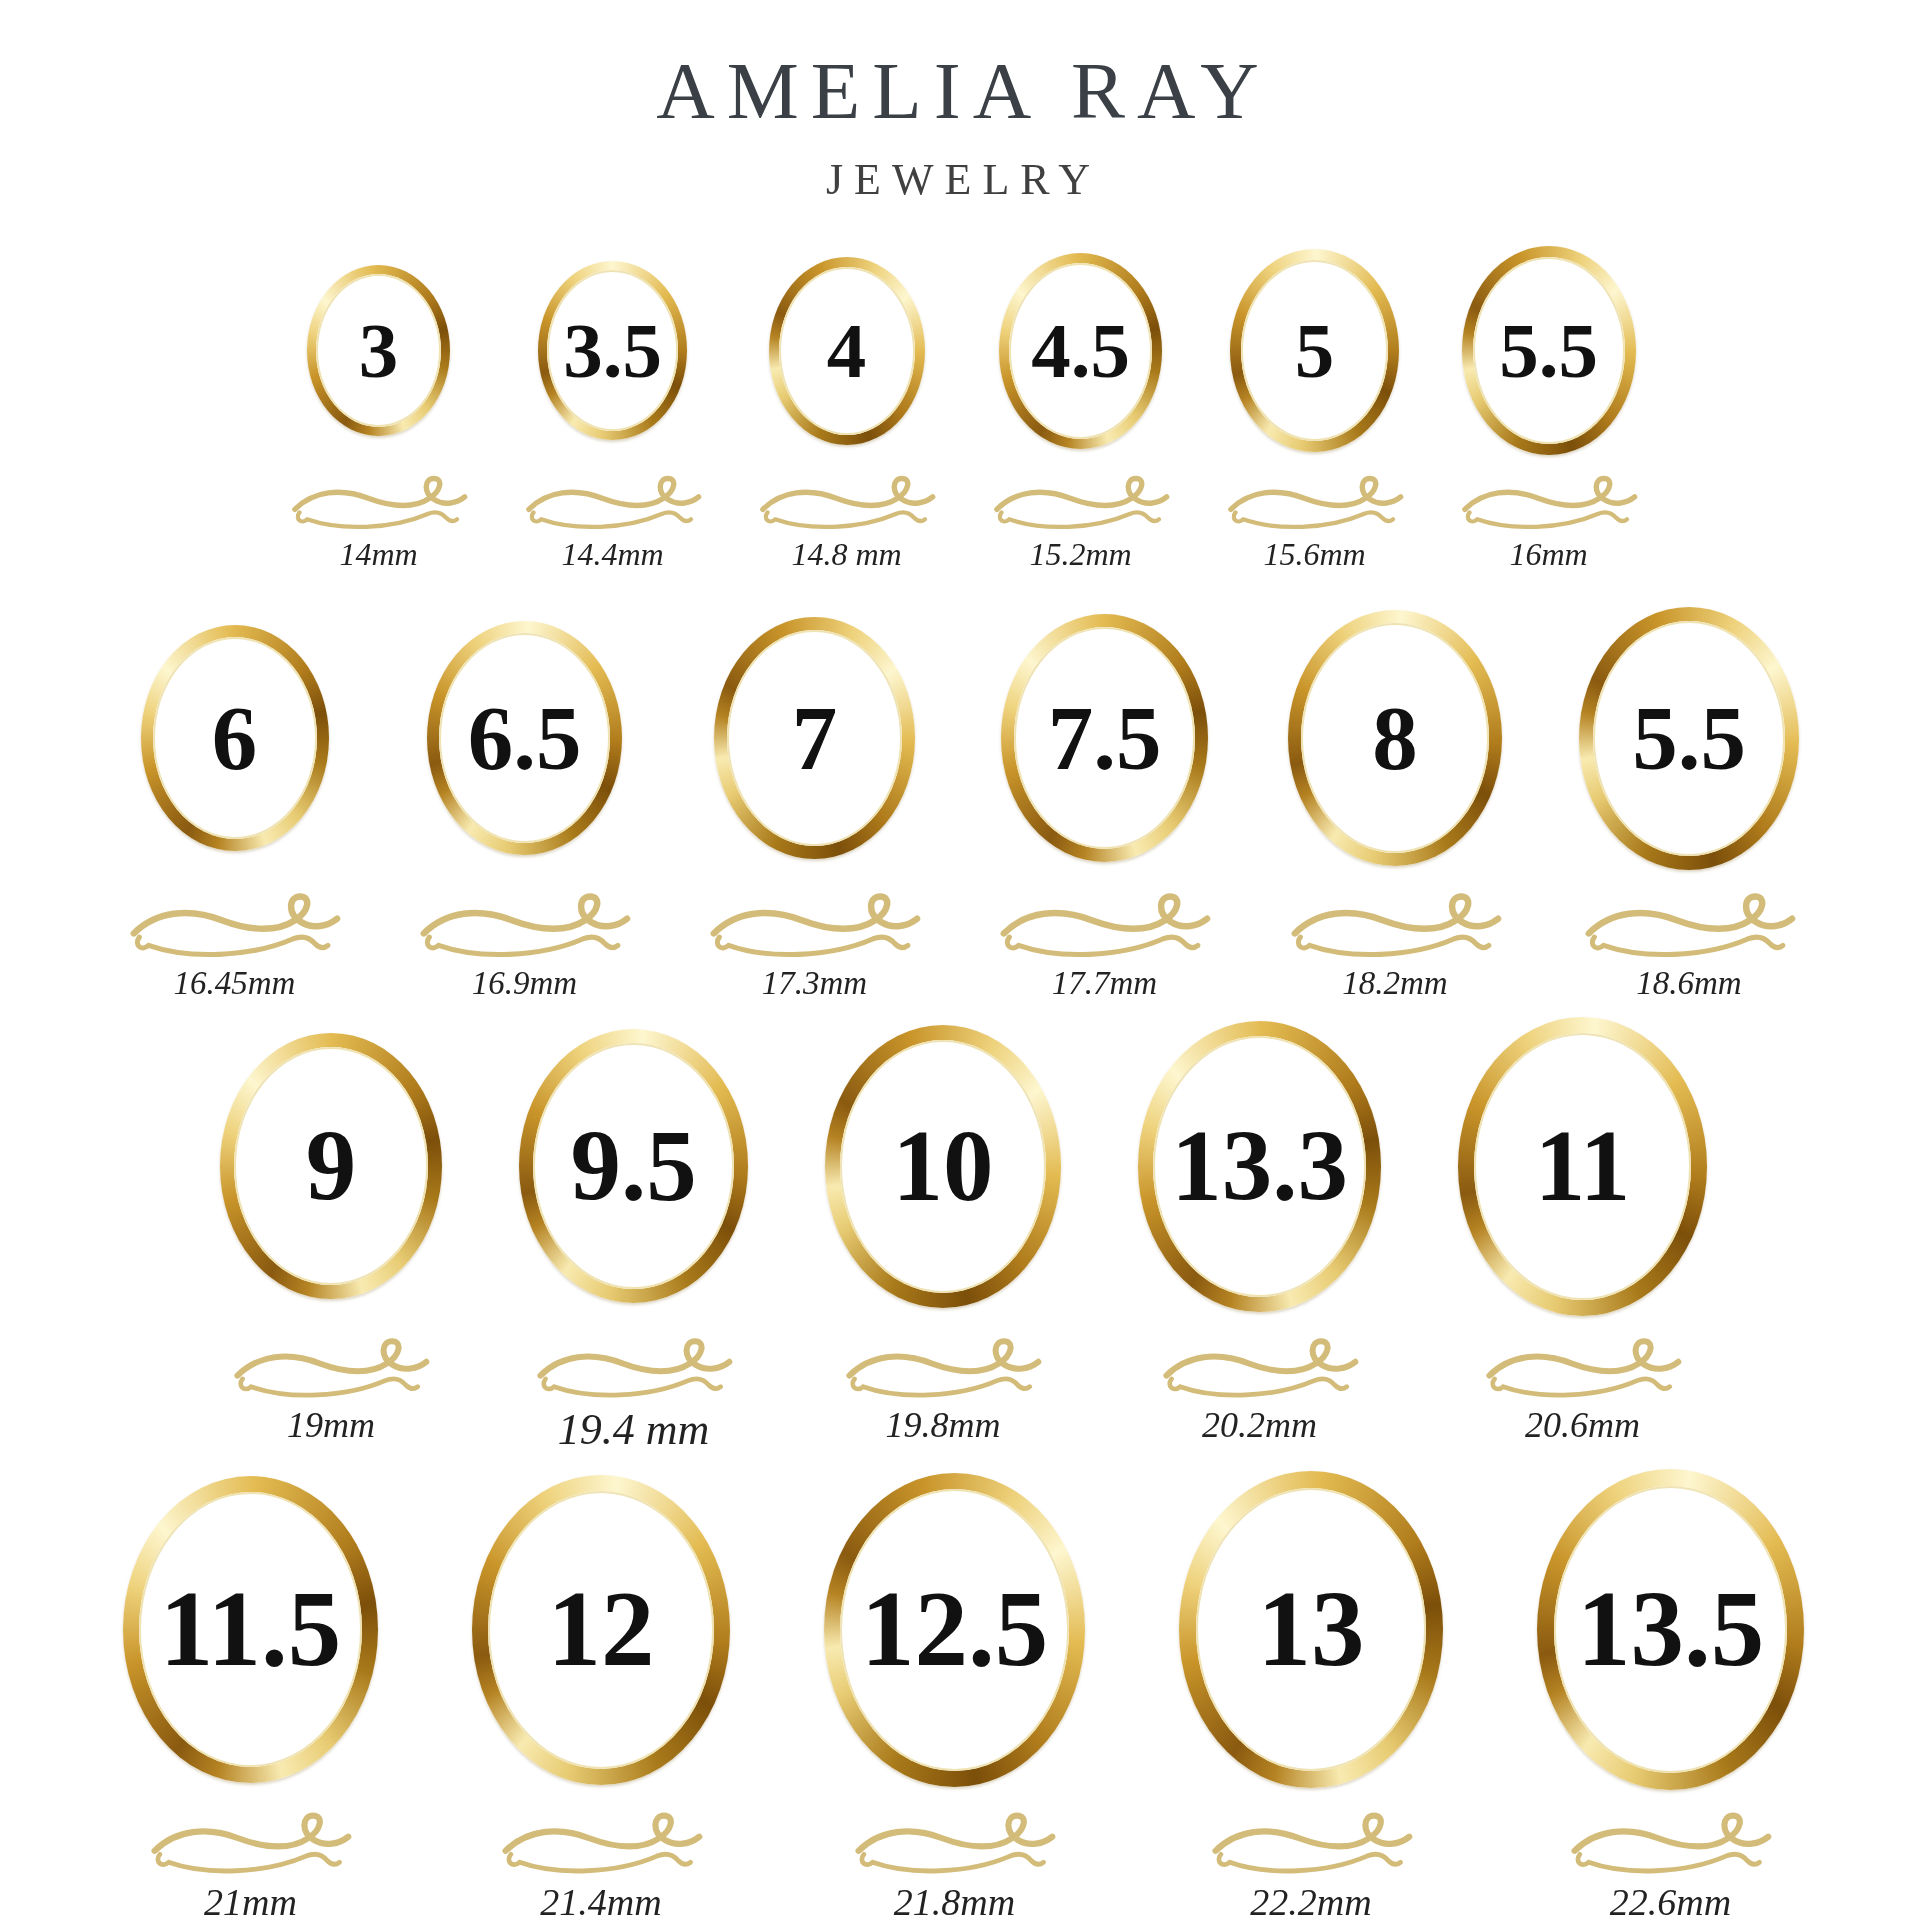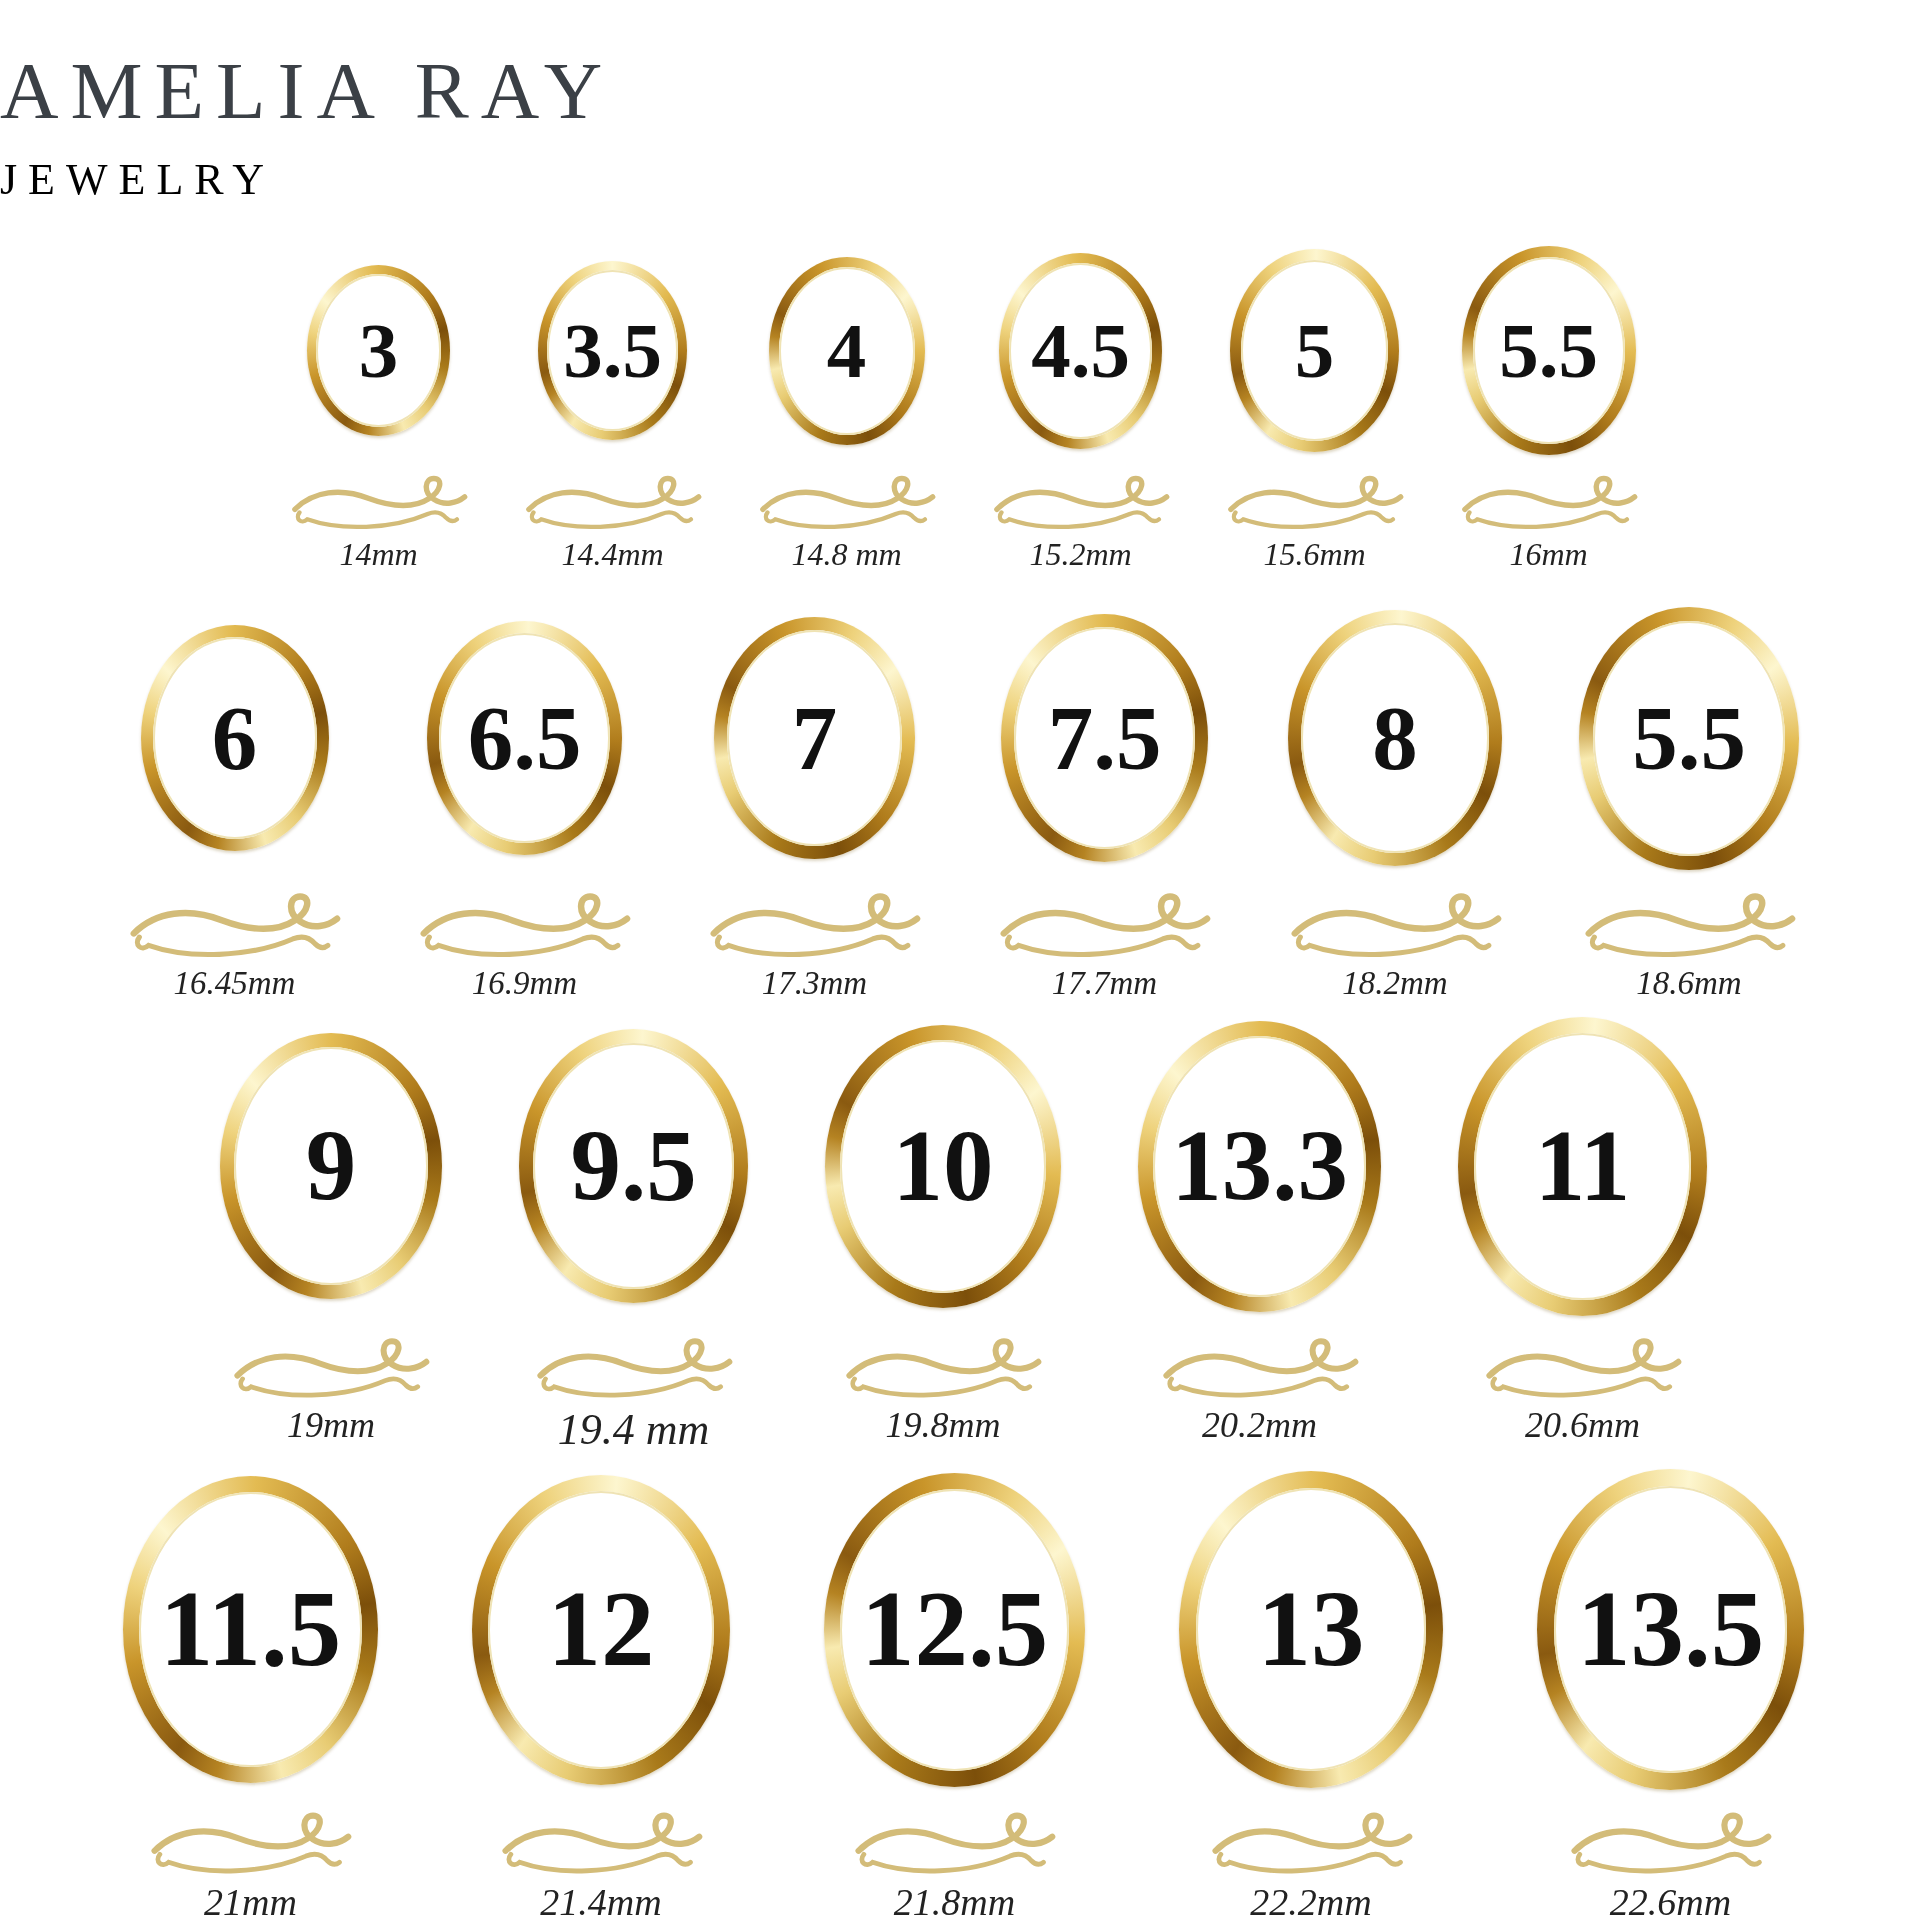--- a/index.html
+++ b/index.html
@@ -4,28 +4,28 @@
 <style>
   html,body{margin:0;padding:0;background:#ffffff;}
   body{
     width:1927px;height:1927px;overflow:hidden;
     font-family:"Liberation Serif","DejaVu Serif",serif;
     -webkit-font-smoothing:antialiased;
   }
   .page{width:1927px;height:1927px;background:#ffffff;}
 
   
-  header{padding-top:51px;text-align:left;}
+  header{padding-top:51px;text-align:center;}
   .brand-name{
     margin:0;font-size:81px;font-weight:500;letter-spacing:12px;
     color:#3b4046;line-height:1.0;
   }
   .brand-subtitle{
     margin-top:26px;font-size:44px;letter-spacing:11px;
-    color:#000000;line-height:1.0;
+    color:#404040;line-height:1.0;
   }
 
   
   main{margin-top:44px;}
   .ring-row{
     display:flex;justify-content:center;align-items:flex-start;
   }
   .ring-cell{
     display:flex;flex-direction:column;align-items:center;
   }

